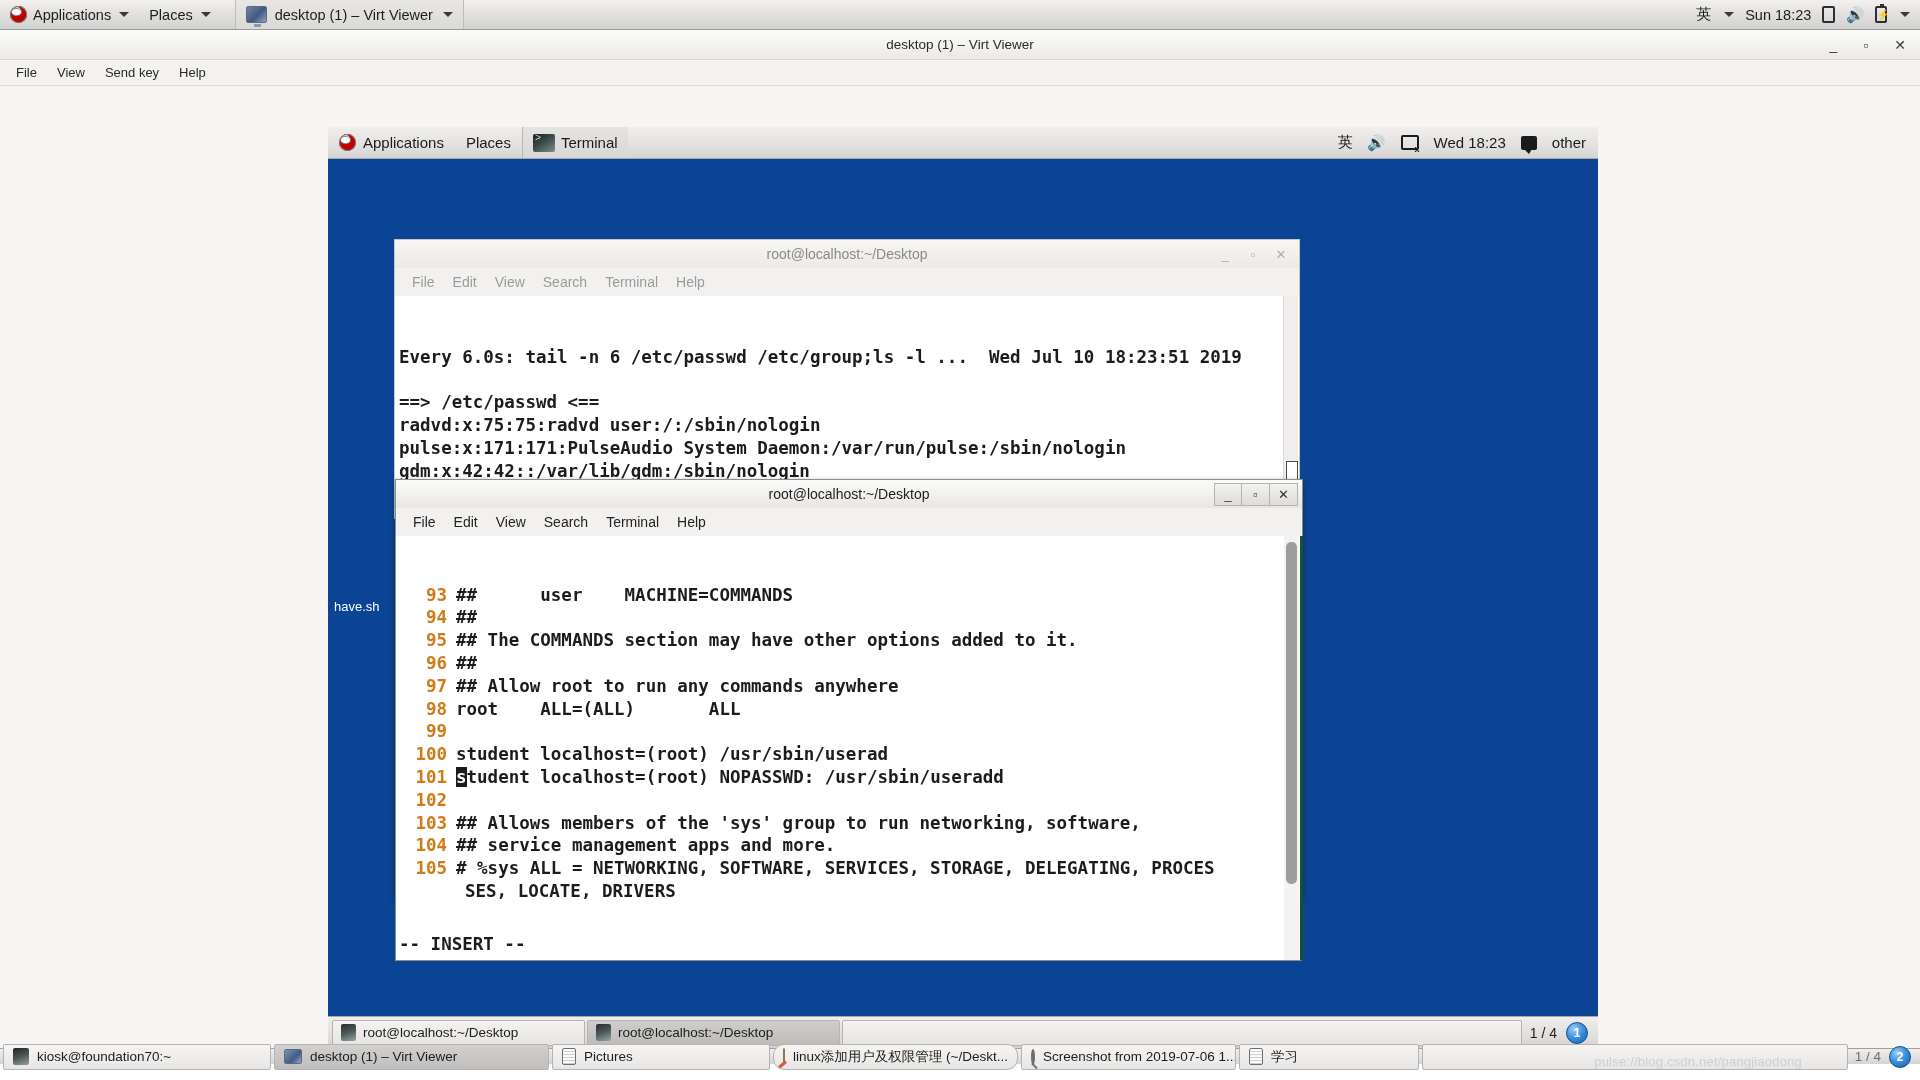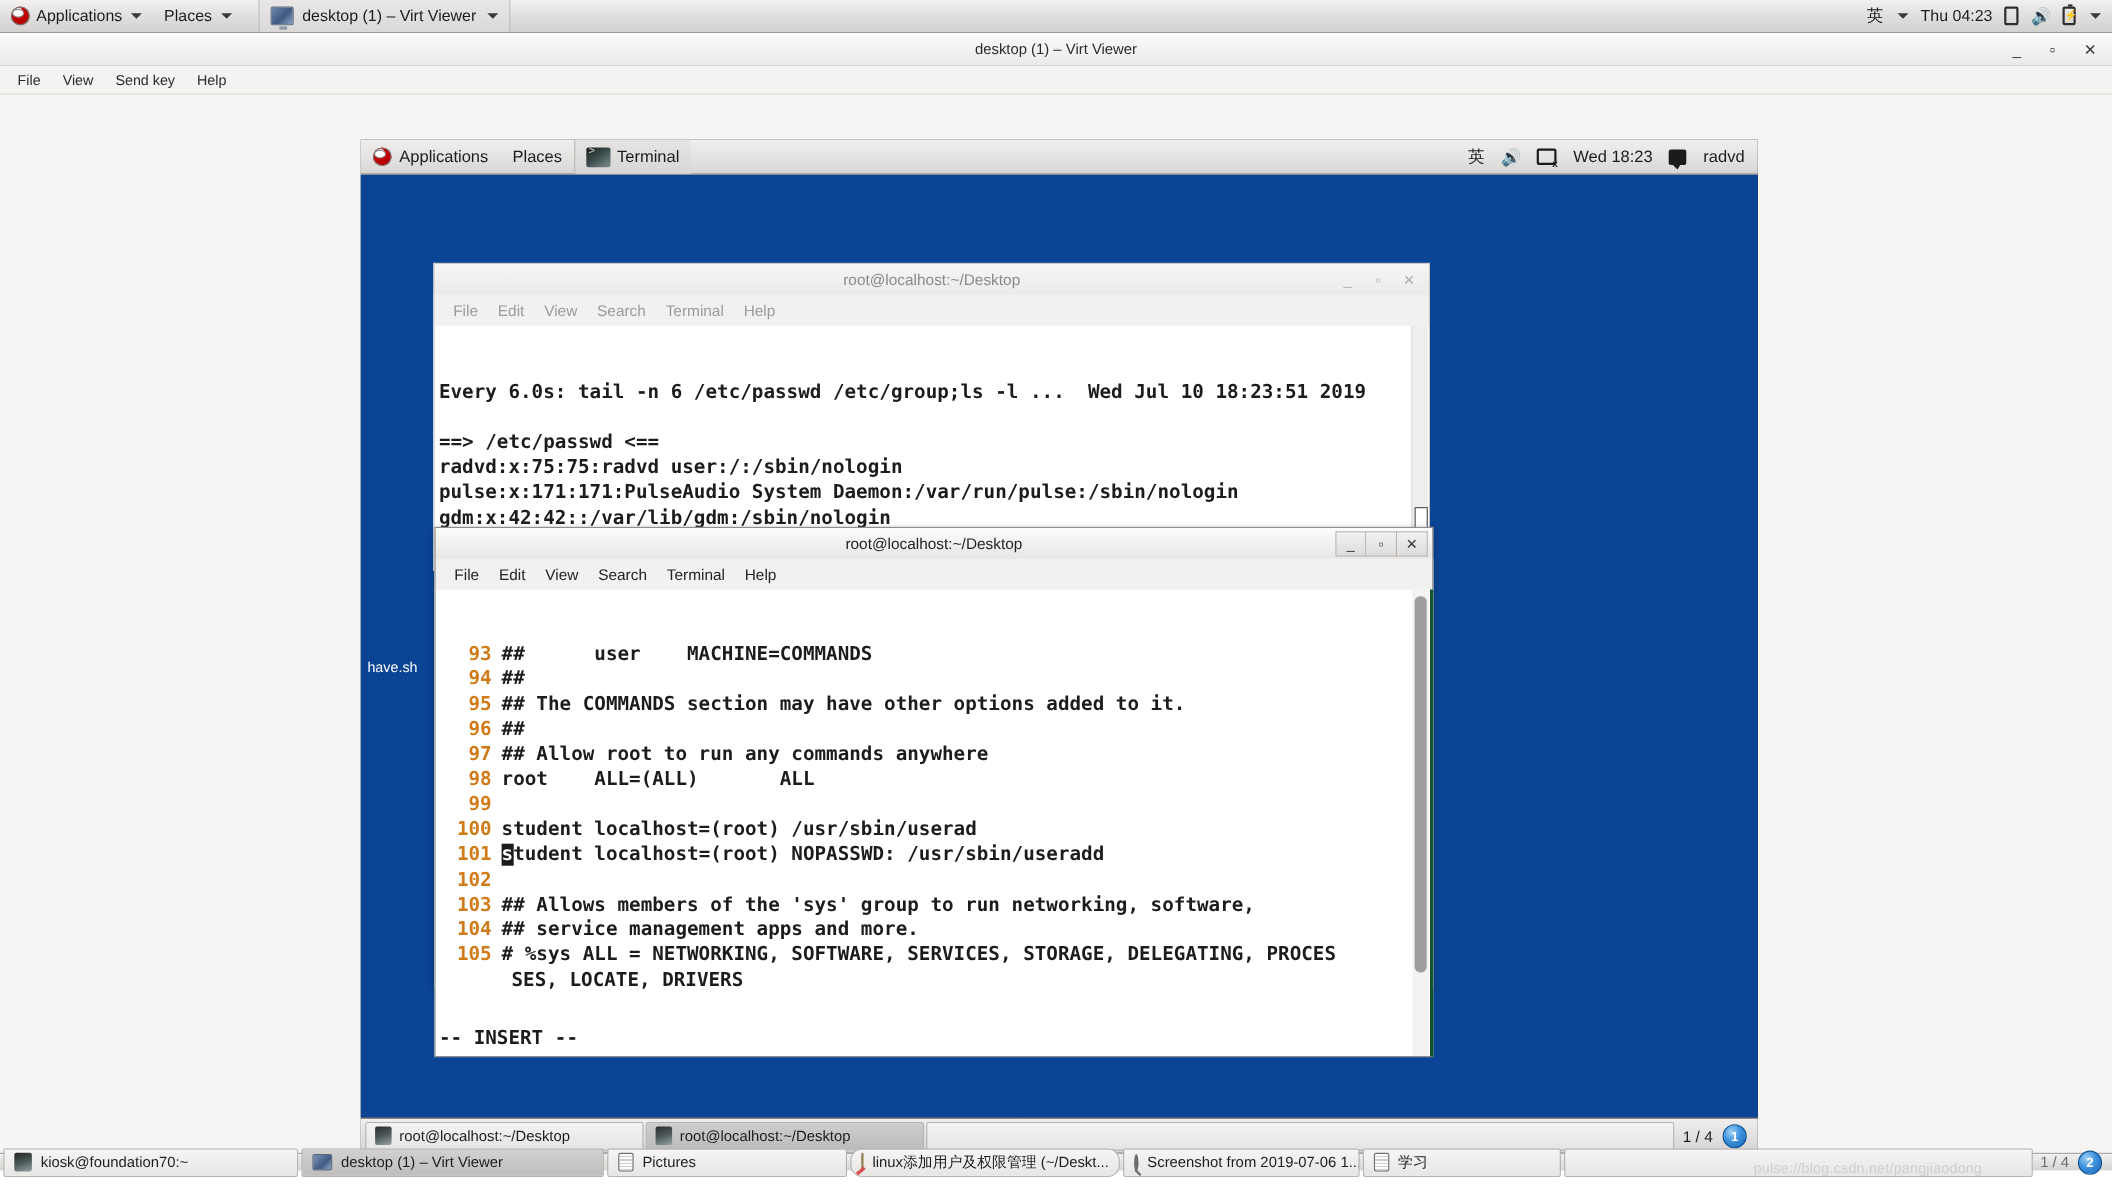--- a/index.html
+++ b/index.html
@@ -258,21 +258,21 @@
   </div>
   <div id="host-window-button">
     <span class="monitor-ico"></span>
     <span>desktop (1) – Virt Viewer</span>
     <span class="caret-dn"></span>
   </div>
   <div class="spacer"></div>
   <div class="host-right">
     <span class="cjk">英</span>
     <span class="caret-dn"></span>
-    <span>Thu 04:23</span>
+    <span>Sun 18:23</span>
     <span class="doc-ico"></span>
     <span class="speaker-ico">🔊</span>
     <span class="batt-ico">⚡</span>
     <span class="caret-dn"></span>
   </div>
 </div>
 
 <div id="virt-window">
 
   <div id="virt-titlebar">
@@ -305,21 +305,21 @@
         <div id="guest-term-btn">
           <span class="term-ico-dark"></span>
           <span>Terminal</span>
         </div>
         <div class="guest-right">
           <span class="cjk">英</span>
           <span class="speaker-ico">🔊</span>
           <span class="net-ico"></span>
           <span>Wed 18:23</span>
           <span class="user-ico"></span>
-          <span>radvd</span>
+          <span>other</span>
         </div>
       </div>
 
       <div id="guest-desktop">
         <div id="desktop-icon-label">have.sh</div>
 
         <div class="term-win" id="term1">
           <div class="term-titlebar inactive">
             <span class="term-title">root@localhost:~/Desktop</span>
             <div class="wbtns">

